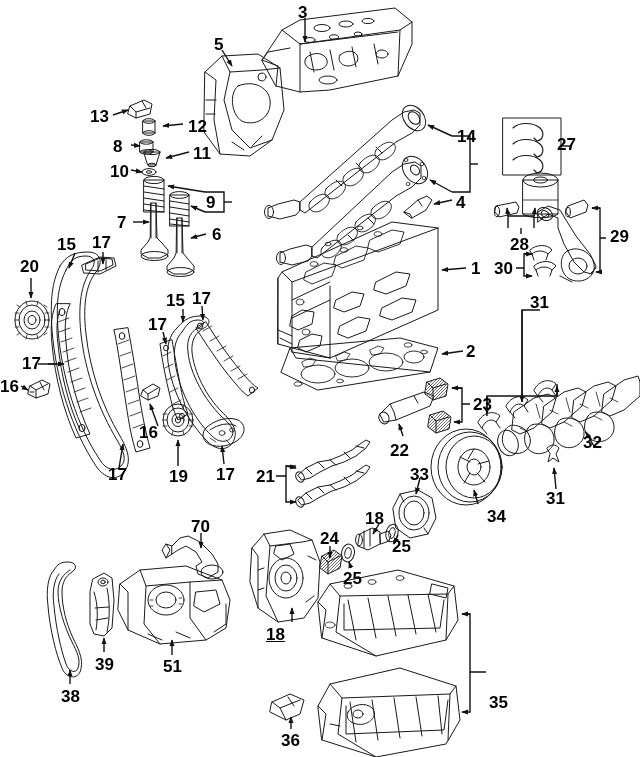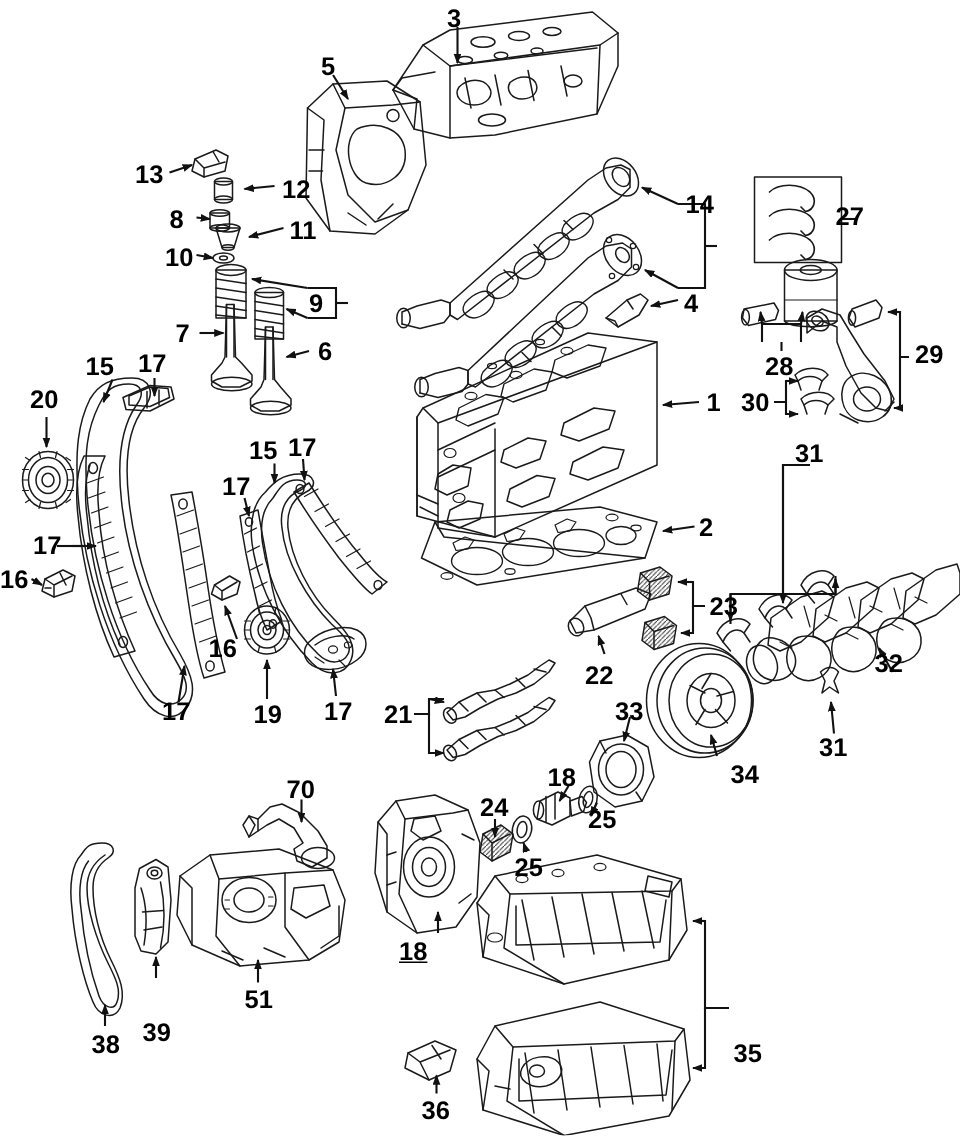--- a/index.html
+++ b/index.html
@@ -689,18 +689,18 @@
   <div class="callout" style="left:410px; top:466px;">33</div>
   <div class="callout" style="left:546px; top:490px;">31</div>
   <div class="callout" style="left:365px; top:510px;">18</div>
   <div class="callout" style="left:467px; top:508px;margin-left:20px;">34</div>
   <div class="callout" style="left:320px; top:530px;">24</div>
   <div class="callout" style="left:191px; top:518px;">70</div>
   <div class="callout" style="left:392px; top:538px;">25</div>
   <div class="callout" style="left:343px; top:570px;">25</div>
   <div class="callout" style="left:266px; top:626px;text-decoration:underline;">18</div>
   <div class="callout" style="left:489px; top:662px;margin-top:32px;">35</div>
-  <div class="callout" style="left:95px;  top:656px;margin-top:24px;">39</div>
+  <div class="callout" style="left:95px;  top:656px;">39</div>
   <div class="callout" style="left:163px; top:658px;">51</div>
   <div class="callout" style="left:61px;  top:688px;">38</div>
   <div class="callout" style="left:281px; top:732px;">36</div>
 
 </div>
 
 </body></html>

